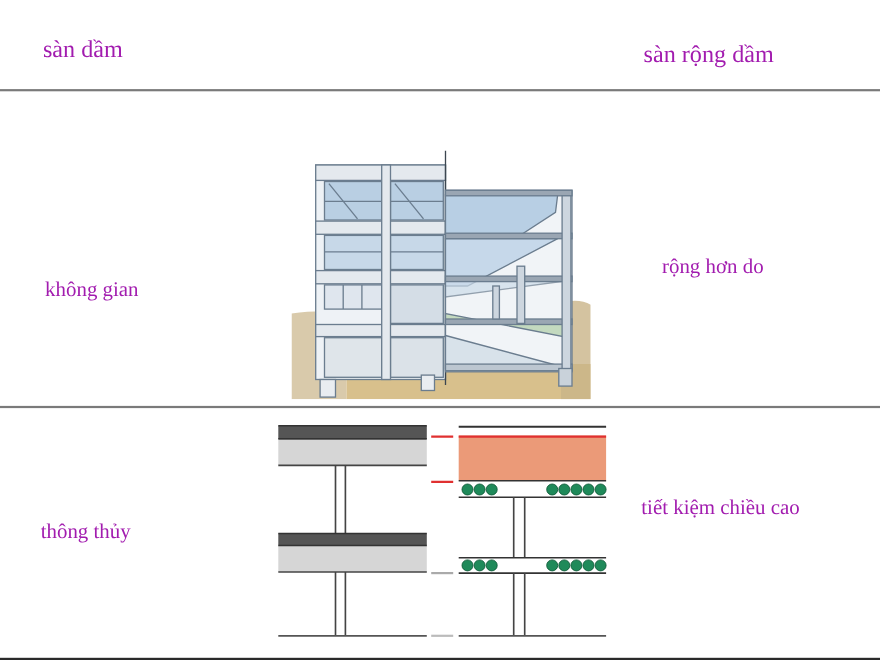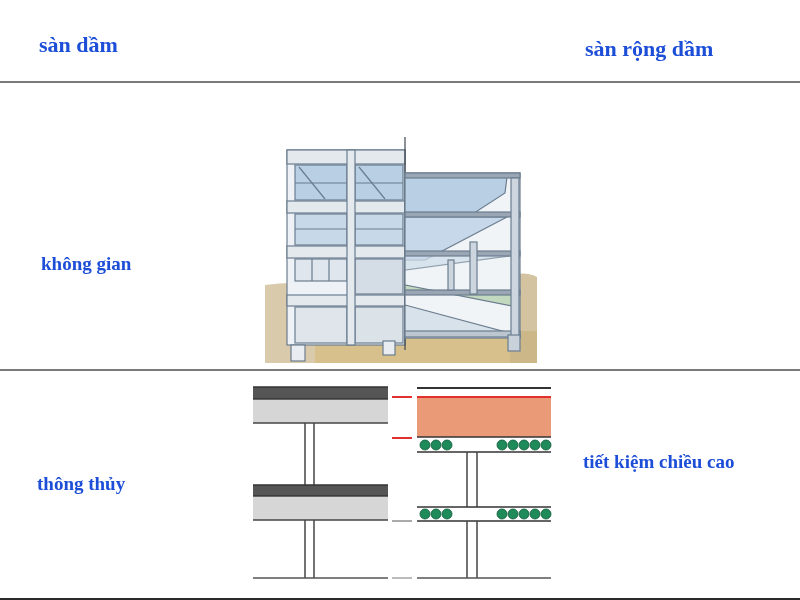--- a/index.html
+++ b/index.html
@@ -2,21 +2,21 @@
 <html><head>
   <meta charset="utf-8">
   <style>
     html, body { margin: 0; padding: 0; }
     body {
       width: 800px; height: 600px; background: #ffffff;
       position: relative; overflow: hidden;
       font-family: "Liberation Serif", "DejaVu Serif", serif;
     }
     .lbl {
-      position: absolute; color: #1d4ed8; font-weight: bold;
+      position: absolute; color: #a21caf; font-weight: normal;
       white-space: nowrap; line-height: 1;
     }
     .hdr { font-size: 22px; }
     .cell { font-size: 19px; }
     .cell-c { text-align: center; }
     .cell-c span { display: block; line-height: 30px; }
     .hline { position: absolute; left: 0; width: 800px; }
     svg { position: absolute; display: block; }
   </style>
 </head>
@@ -24,20 +24,21 @@
 
 <div class="lbl hdr" style="left:39px; top:34px;">sàn dầm</div>
 <div class="lbl hdr" style="left:585px; top:38px;">sàn rộng dầm</div>
 
 <div class="hline" style="top:81px; height:2px; background:#7a7a7a;"></div>
 <div class="hline" style="top:369px; height:2px; background:#7a7a7a;"></div>
 <div class="hline" style="top:598px; height:2px; background:#2a2a2a;"></div>
 
 <div class="lbl cell" style="left:41px; top:254px;">không gian</div>
 <div class="lbl cell cell-c" style="left:578px; top:228px; width:140px;">
+  <span>rộng hơn do</span>
 </div>
 
 <svg style="left:265px; top:135px;" width="272" height="228" viewBox="0 0 272 228">
 
   <path d="M0 150 Q30 146 50 150 L50 228 L0 228 Z" fill="#c9b488" opacity="0.7"></path>
   <path d="M50 196 L272 196 L272 228 L50 228 Z" fill="#d8c08c"></path>
   <path d="M245 140 Q262 136 272 142 L272 228 L245 228 Z" fill="#c9b488" opacity="0.8"></path>
 
   <g stroke="#6b7d8f" stroke-width="1.2">
     <rect x="22" y="15" width="118" height="195" fill="#eef2f6"></rect>

